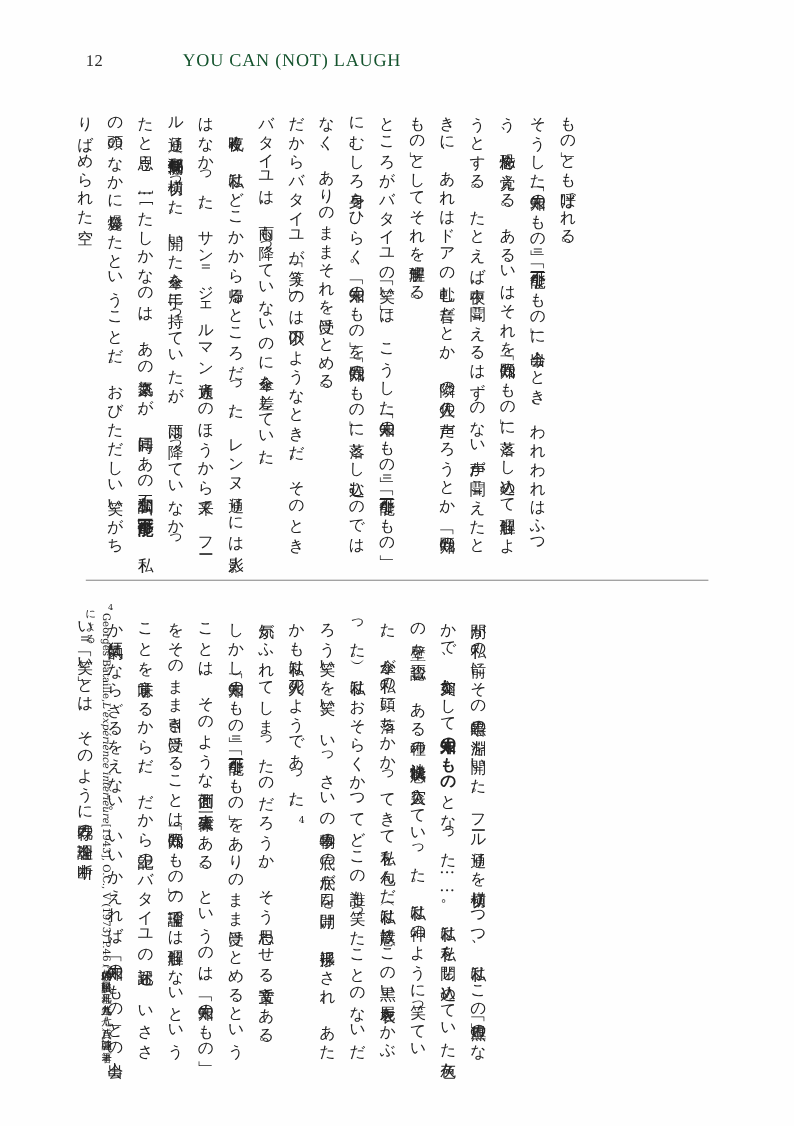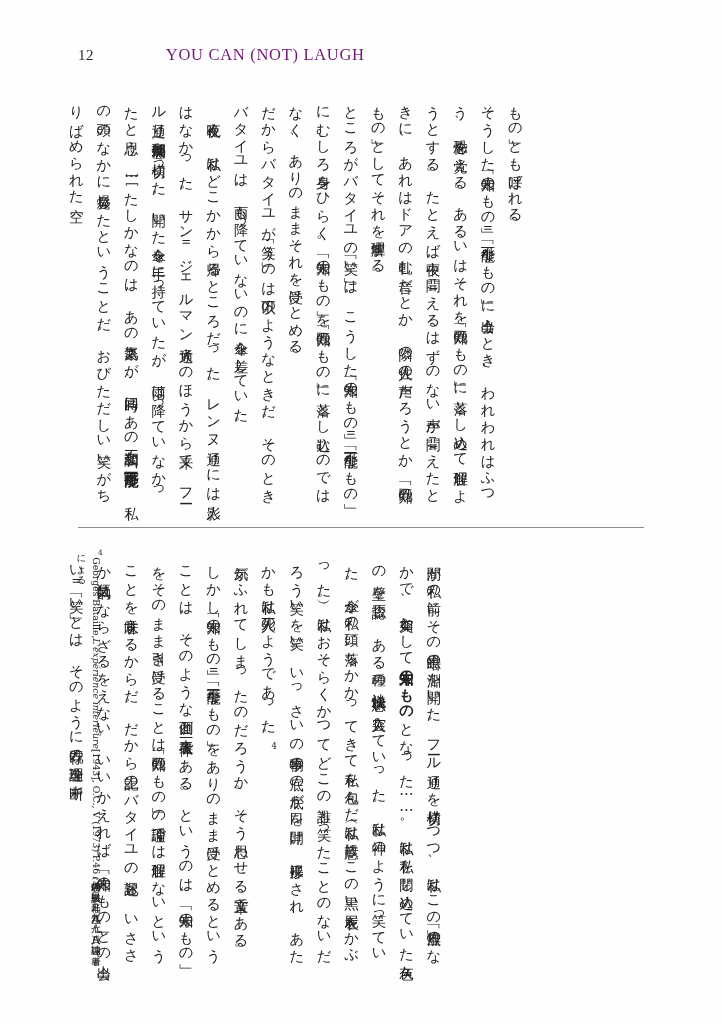--- a/index.html
+++ b/index.html
@@ -35,21 +35,21 @@
   }
   .folio {
     font-size: 15px;
     letter-spacing: 0.4px;
     color: #2a2a2a;
   }
   .head-title {
     margin-left: 72px;
     font-size: 16.5px;
     letter-spacing: 0.7px;
-    color: #701a75;
+    color: #14532d;
   }
 
   
   .vtext {
     writing-mode: vertical-rl;
     -webkit-writing-mode: vertical-rl;
     text-orientation: upright;
     font-family: "DejaVu Serif", "Liberation Serif", serif;
     color: #222;
   }

